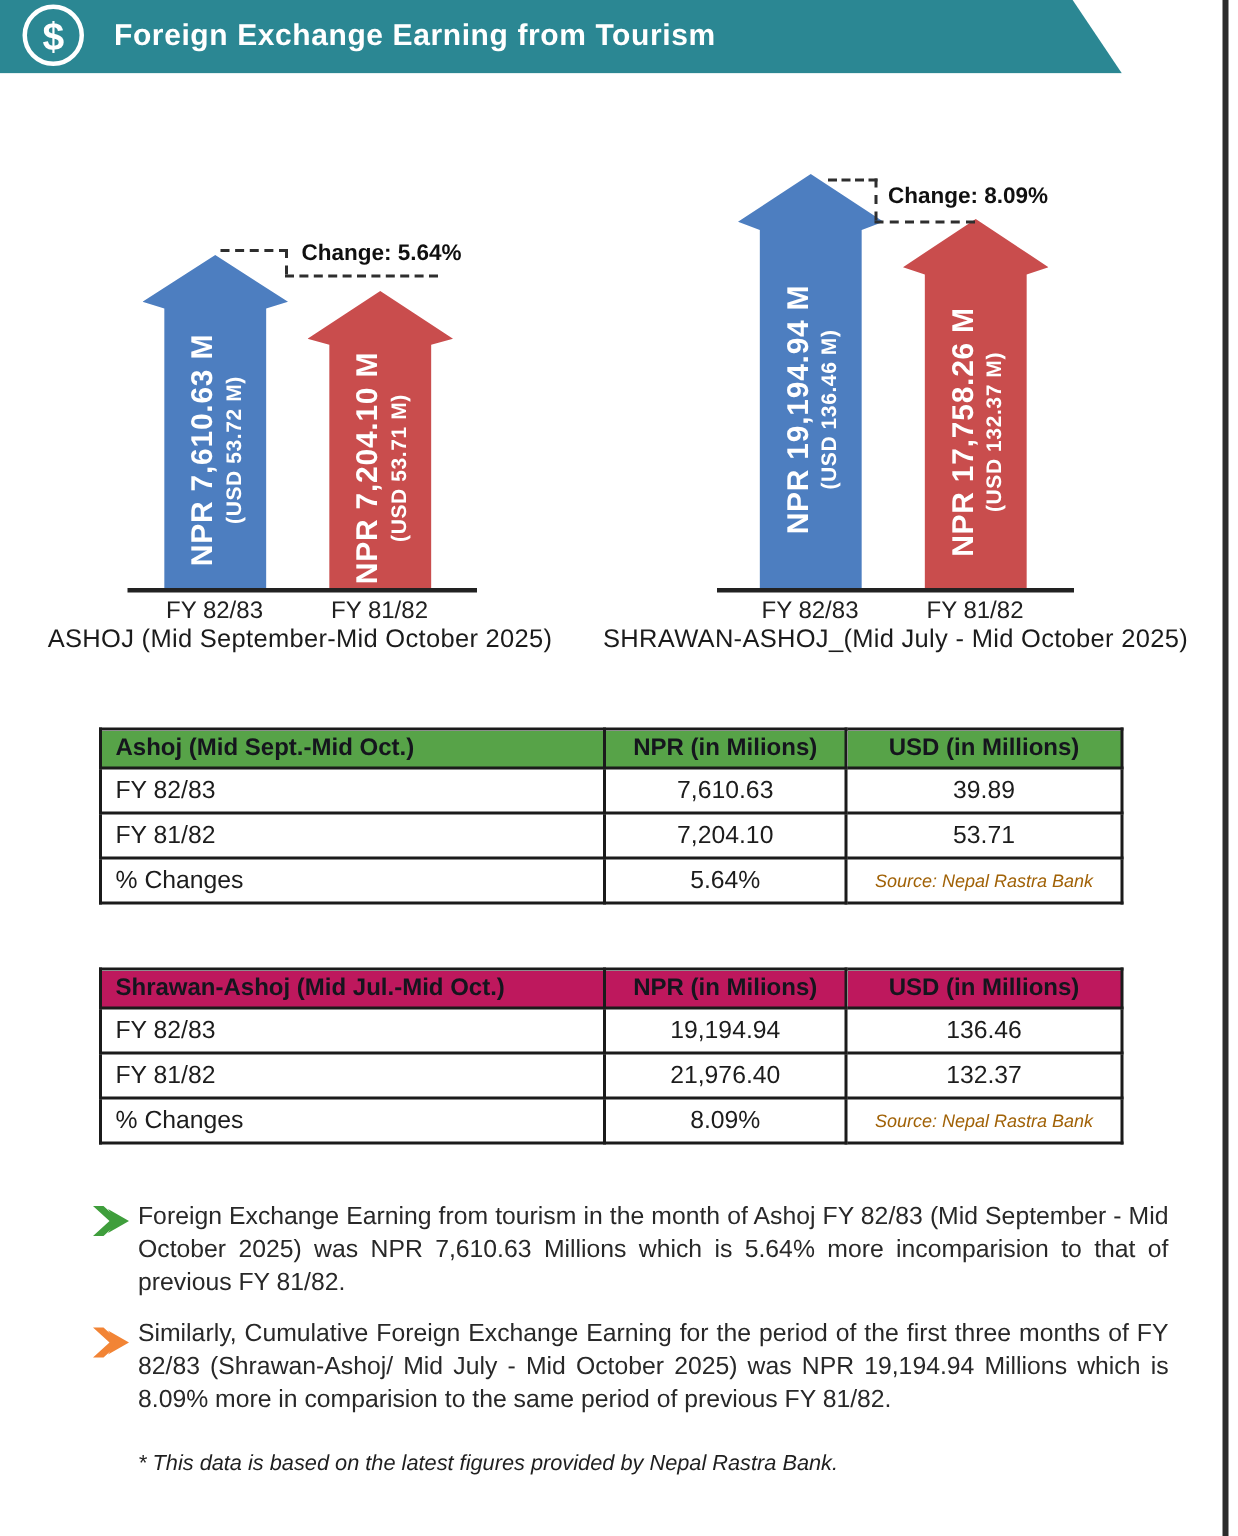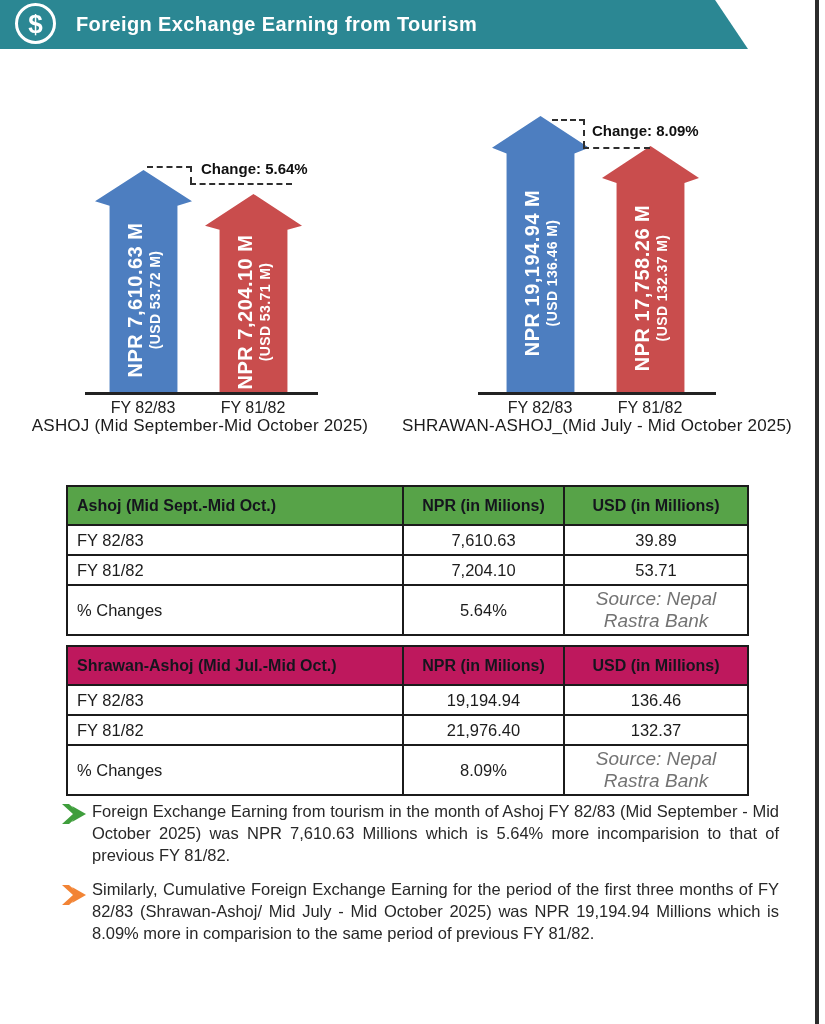--- a/index.html
+++ b/index.html
@@ -32,25 +32,25 @@
                  color:#1b1b1b;white-space:nowrap;letter-spacing:.2px;}
 
   .dash-h{position:absolute;border-top:2px dashed #2e2e2e;}
   .dash-v{position:absolute;border-left:2px dashed #2e2e2e;}
   .change-label{position:absolute;font-size:15px;font-weight:bold;color:#101010;white-space:nowrap;}
 
   
   table.data{position:absolute;left:66px;border-collapse:collapse;table-layout:fixed;width:681px;
              font-family:"Liberation Sans", sans-serif;}
   table.data th, table.data td{border:2px solid #1b1b1b;overflow:hidden;}
-  table.data th{height:39px;font-size:16px;font-weight:bold;color:#15151d;text-align:center;padding:2px 4px;}
+  table.data th{height:26px;font-size:16px;font-weight:bold;color:#15151d;text-align:center;padding:2px 4px;}
   table.data th.first{text-align:left;padding-left:9px;}
   table.data td{height:30px;font-size:16.5px;color:#1c1c1c;text-align:center;padding:2px 4px;}
   table.data td.first{text-align:left;padding-left:9px;}
-  table.data td.source{font-style:italic;font-size:19px;color:#737373;}
+  table.data td.source{font-style:italic;font-size:12px;color:#a16207;}
   table.green th{background:#57a348;}
   table.orange th{background:#be185d;}
 
   
   .bullet-icon{position:absolute;left:60px;width:27px;height:22px;}
   .bullet-text{position:absolute;left:92px;width:687px;font-size:16.5px;line-height:22px;
                color:#282828;text-align:justify;}
   .footnote{position:absolute;left:92px;width:680px;font-size:14.5px;font-style:italic;color:#1f1f1f;}
 
   .edge-line{position:absolute;left:815px;top:0;width:4px;height:1024px;background:#2c2c2c;}
@@ -189,15 +189,16 @@
     <path d="M12 3 L26 11 L12 19 L17 11 Z" fill="#3f9e3c"></path>
   </svg>
   <div class="bullet-text" style="top:800px;">Foreign Exchange Earning from tourism in the month of Ashoj FY 82/83  (Mid September - Mid October 2025) was NPR 7,610.63 Millions which is 5.64% more incomparision to that of previous FY 81/82.</div>
 
   <svg class="bullet-icon" style="top:884px;" viewBox="0 0 27 22">
     <path d="M2 1 L9 1 L20 11 L9 21 L2 21 L13 11 Z" fill="#f28435"></path>
     <path d="M12 3 L26 11 L12 19 L17 11 Z" fill="#f28435"></path>
   </svg>
   <div class="bullet-text" style="top:878px;">Similarly, Cumulative Foreign Exchange Earning for the period of the first three months of FY 82/83 (Shrawan-Ashoj/ Mid July - Mid October 2025) was NPR 19,194.94 Millions which is 8.09% more in comparision to the same period of previous FY 81/82.</div>
 
+  <div class="footnote" style="top:968px;">* This data is based on the latest figures provided by Nepal Rastra Bank.</div>
 
   <div class="edge-line"></div>
 </div>
 
 </body></html>

